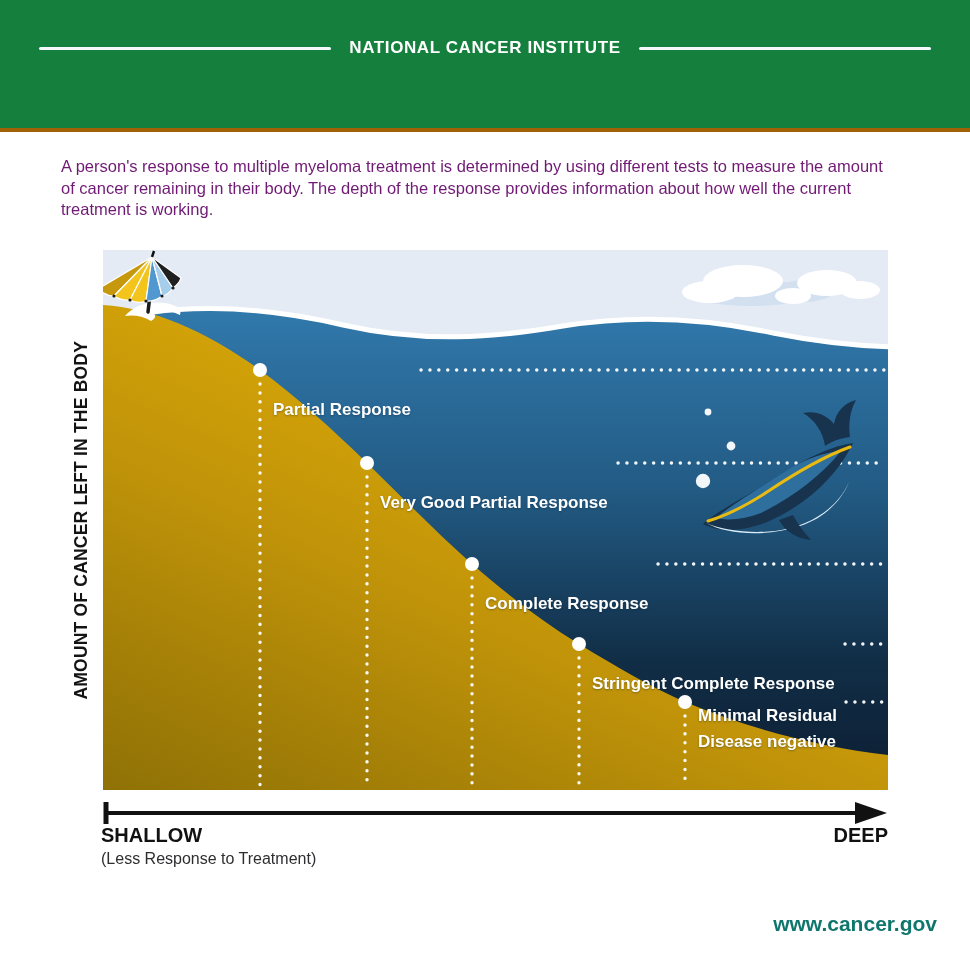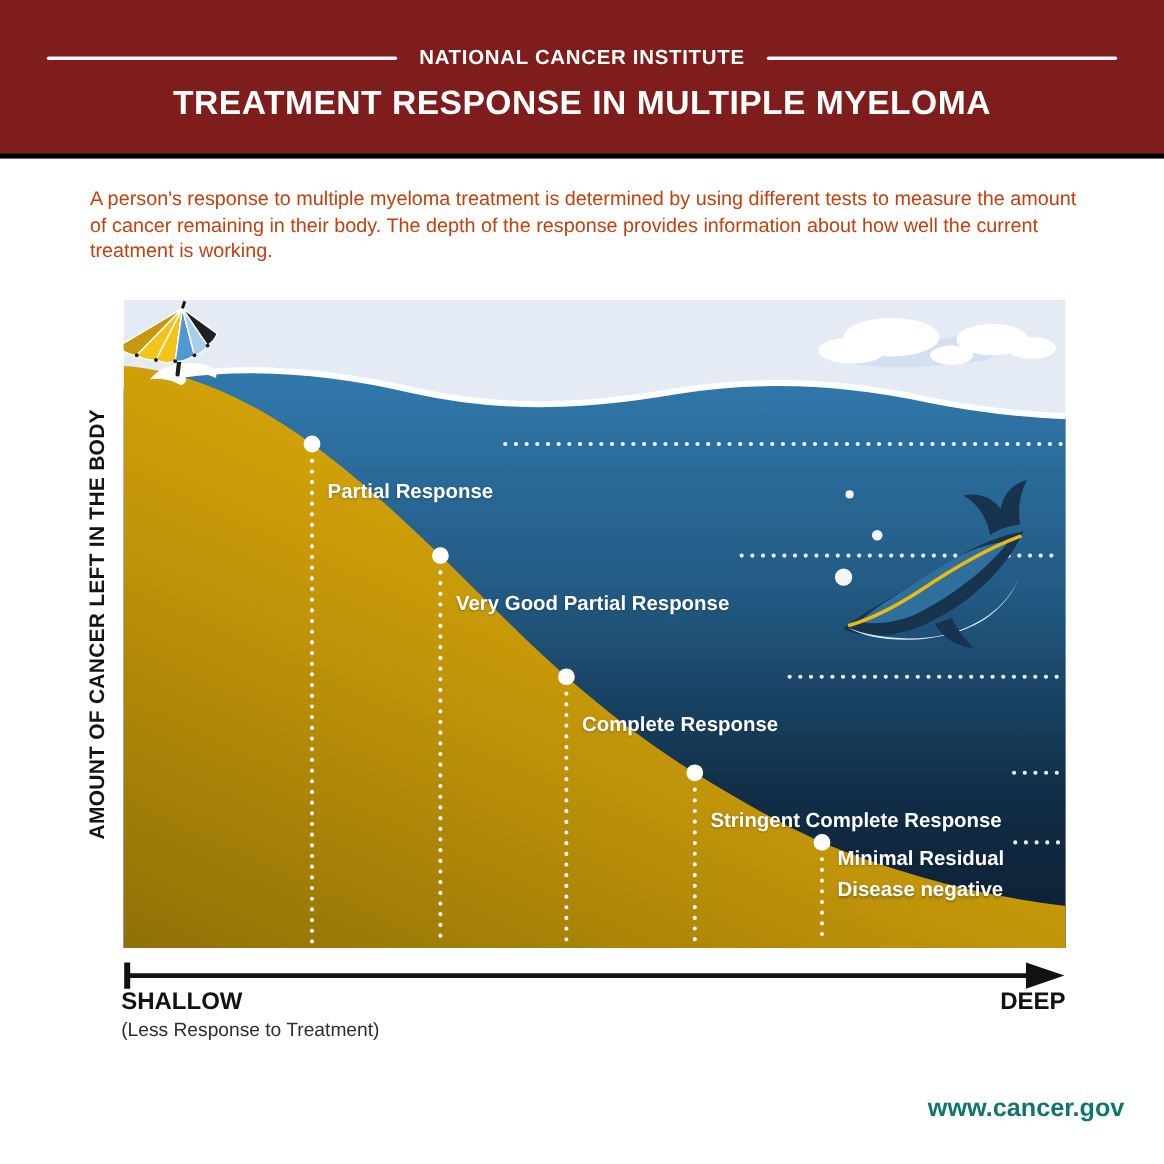--- a/index.html
+++ b/index.html
@@ -1,27 +1,27 @@
 <!DOCTYPE html>
 <html><head>
 <meta charset="utf-8">
 <style>
   * { margin:0; padding:0; box-sizing:border-box; }
   html,body { width:970px; height:970px; background:#ffffff; font-family:"Liberation Sans", sans-serif; }
   #page { position:relative; width:970px; height:970px; overflow:hidden; background:#fff; }
 
   
-  .header { position:absolute; left:0; top:0; width:970px; height:132px; background:#7f1d1d; border-bottom:4px solid #000000; }
+  .header { position:absolute; left:0; top:0; width:970px; height:132px; background:#15803d; border-bottom:4px solid #a16207; }
   .eyebrow-row { position:absolute; left:0; top:38px; width:100%; display:flex; align-items:center; justify-content:center; gap:18px; }
   .eyebrow-line { width:292px; height:3px; background:#f4f7fb; border-radius:2px; }
   .eyebrow-text { color:#ffffff; font-size:17px; font-weight:700; letter-spacing:0.6px; white-space:nowrap; }
   .header-title { position:absolute; left:0; top:70px; width:100%; text-align:center; color:#ffffff; font-size:28px; font-weight:700; letter-spacing:0.4px; }
 
   
-  .intro { position:absolute; left:75px; top:156px; width:832px; color:#c2410c; font-size:16.5px; line-height:21.5px; }
+  .intro { position:absolute; left:61px; top:156px; width:832px; color:#701a75; font-size:16.5px; line-height:21.5px; }
 
   
   .chart { position:absolute; left:103px; top:250px; width:785px; height:540px; }
   .chart svg.scene { position:absolute; left:0; top:0; overflow:hidden; }
   #labels-layer { position:absolute; left:0; top:0; width:785px; height:540px; pointer-events:none;margin-top:40px; }
   .marker-label { position:absolute; color:#ffffff; font-size:17px; font-weight:700; line-height:26px; text-shadow:0 1px 2px rgba(8,28,48,0.35); white-space:nowrap; }
 
   
   .y-axis-label { position:absolute; left:68px; top:250px; height:540px; width:26px; display:flex; align-items:center; justify-content:center; }
   .y-axis-label span { writing-mode:vertical-rl; transform:rotate(180deg); color:#141414; font-size:17.5px; font-weight:700; letter-spacing:0.2px; white-space:nowrap; }
@@ -40,21 +40,20 @@
 <body>
 
 <div id="page">
 
   <div class="header">
     <div class="eyebrow-row">
       <div class="eyebrow-line"></div>
       <div class="eyebrow-text">NATIONAL CANCER INSTITUTE</div>
       <div class="eyebrow-line"></div>
     </div>
-    <div class="header-title">TREATMENT RESPONSE IN MULTIPLE MYELOMA</div>
   </div>
 
   <div class="intro">A person's response to multiple myeloma treatment is determined by using different tests to measure the amount of cancer remaining in their body. The depth of the response provides information about how well the current treatment is working.</div>
 
   <div class="y-axis-label">
     <span>AMOUNT OF CANCER LEFT IN THE BODY</span>
   </div>
 
   <div class="chart">
     <svg class="scene" width="785" height="540" viewBox="0 0 785 540">

